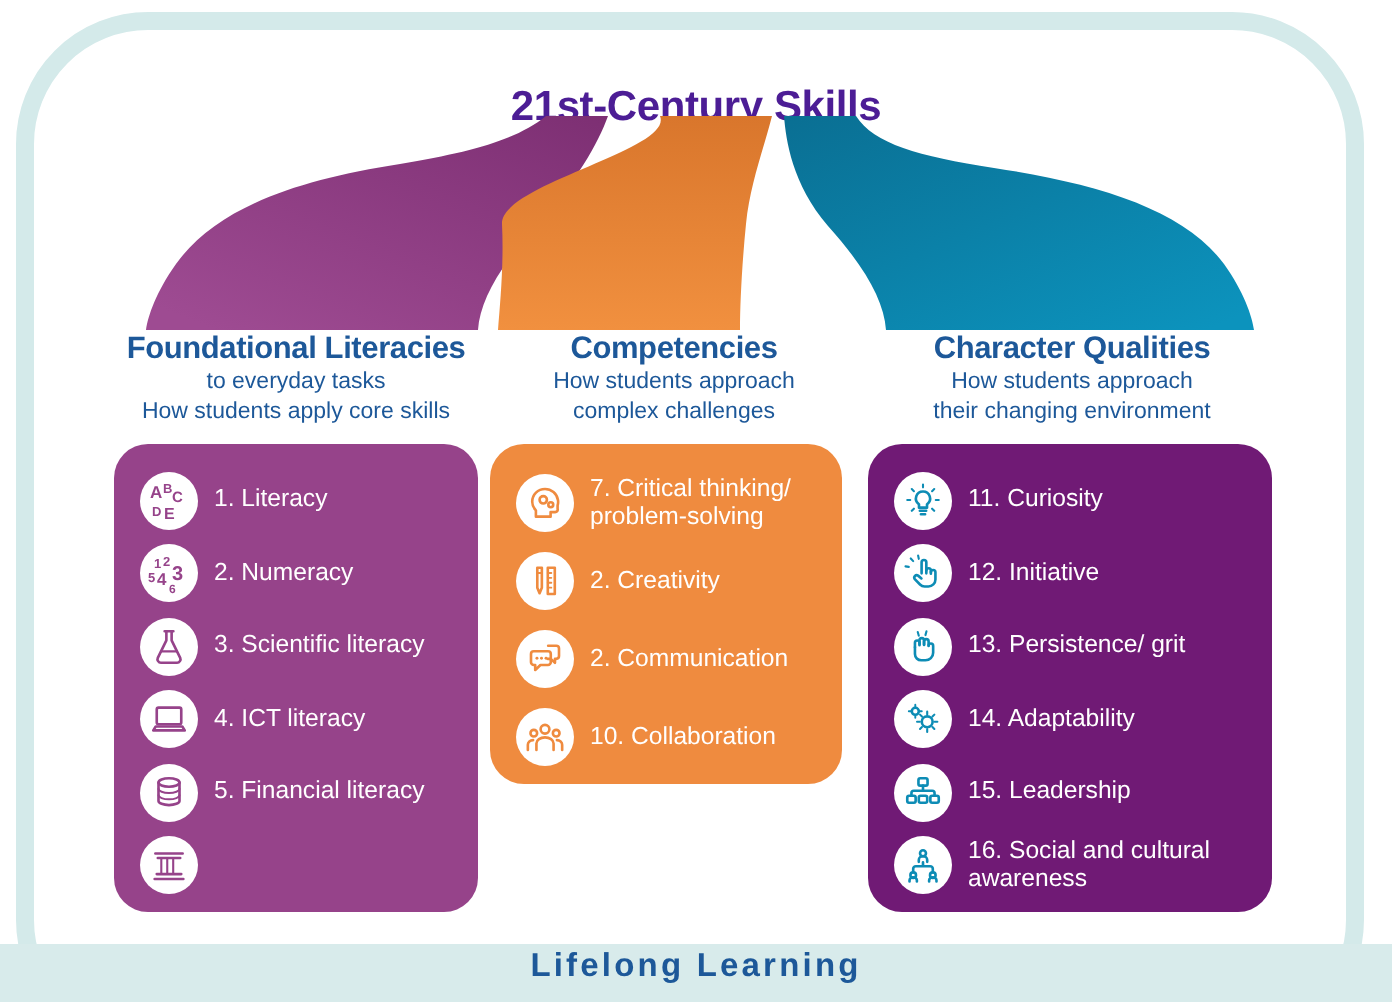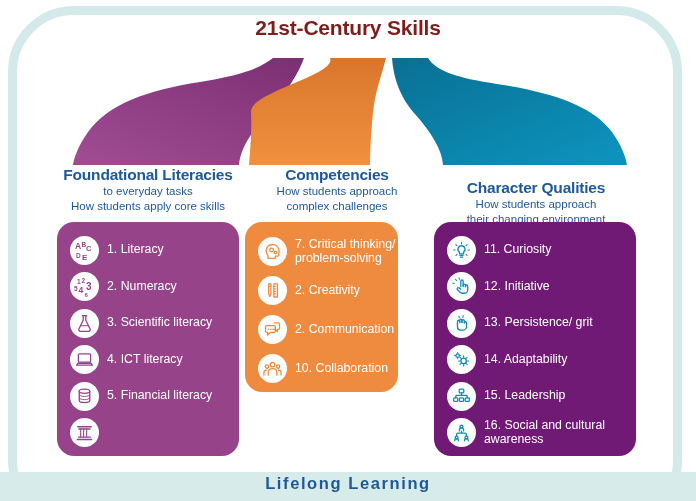--- a/index.html
+++ b/index.html
@@ -13,40 +13,40 @@
          border:9px solid #d4eaea;border-radius:66px;box-sizing:border-box;
          background:transparent;}
   
   #bottom-band{position:absolute;left:0;top:472px;width:696px;height:29px;
                background:#d8ebeb;}
   #bottom-band-label{position:absolute;left:0;top:474px;width:696px;
         text-align:center;font-size:16.5px;font-weight:bold;color:#1d5899;
         letter-spacing:1.6px;}
 
   
-  #title{position:absolute;left:0;top:16px;width:696px;text-align:center;
-         font-size:21px;font-weight:bold;color:#7f1d1d;letter-spacing:-0.2px;}
+  #title{position:absolute;left:0;top:42px;width:696px;text-align:center;
+         font-size:21px;font-weight:bold;color:#4c1d95;letter-spacing:-0.2px;}
 
   
   #ribbons{position:absolute;left:0;top:0;width:696px;height:175px;}
 
   
   .col-head{position:absolute;text-align:center;color:#1d5899;}
   .col-head .h{font-size:15.5px;font-weight:bold;letter-spacing:-0.2px;
                line-height:19px;}
   .col-head .s{font-size:11.5px;line-height:13.5px;margin-top:1px;}
   #head-0{left:40px;top:165px;width:216px;}
   #head-1{left:246px;top:165px;width:182px;}
-  #head-2{left:434px;top:178px;width:204px;}
+  #head-2{left:434px;top:165px;width:204px;}
 
   
   .panel{position:absolute;border-radius:17px;box-sizing:border-box;
          padding:10px 0 10px 0;}
   #panel-0{left:57px;top:222px;width:182px;height:234px;background:#96438a;}
-  #panel-1{left:245px;top:222px;width:153px;height:170px;background:#ef8b3f;}
+  #panel-1{left:245px;top:222px;width:176px;height:170px;background:#ef8b3f;}
   #panel-2{left:434px;top:222px;width:202px;height:234px;background:#701a75;}
 
   .row{display:flex;align-items:center;height:36px;margin:0 0 0 13px;}
   #panel-0 .row{height:36.5px;}
   #panel-2 .row{height:36.5px;}
   #panel-1 .row{height:39px;}
   .badge{flex:0 0 auto;width:29px;height:29px;border-radius:50%;
          background:#ffffff;position:relative;margin-right:8px;
          display:flex;align-items:center;justify-content:center;}
   .badge svg{display:block;}

